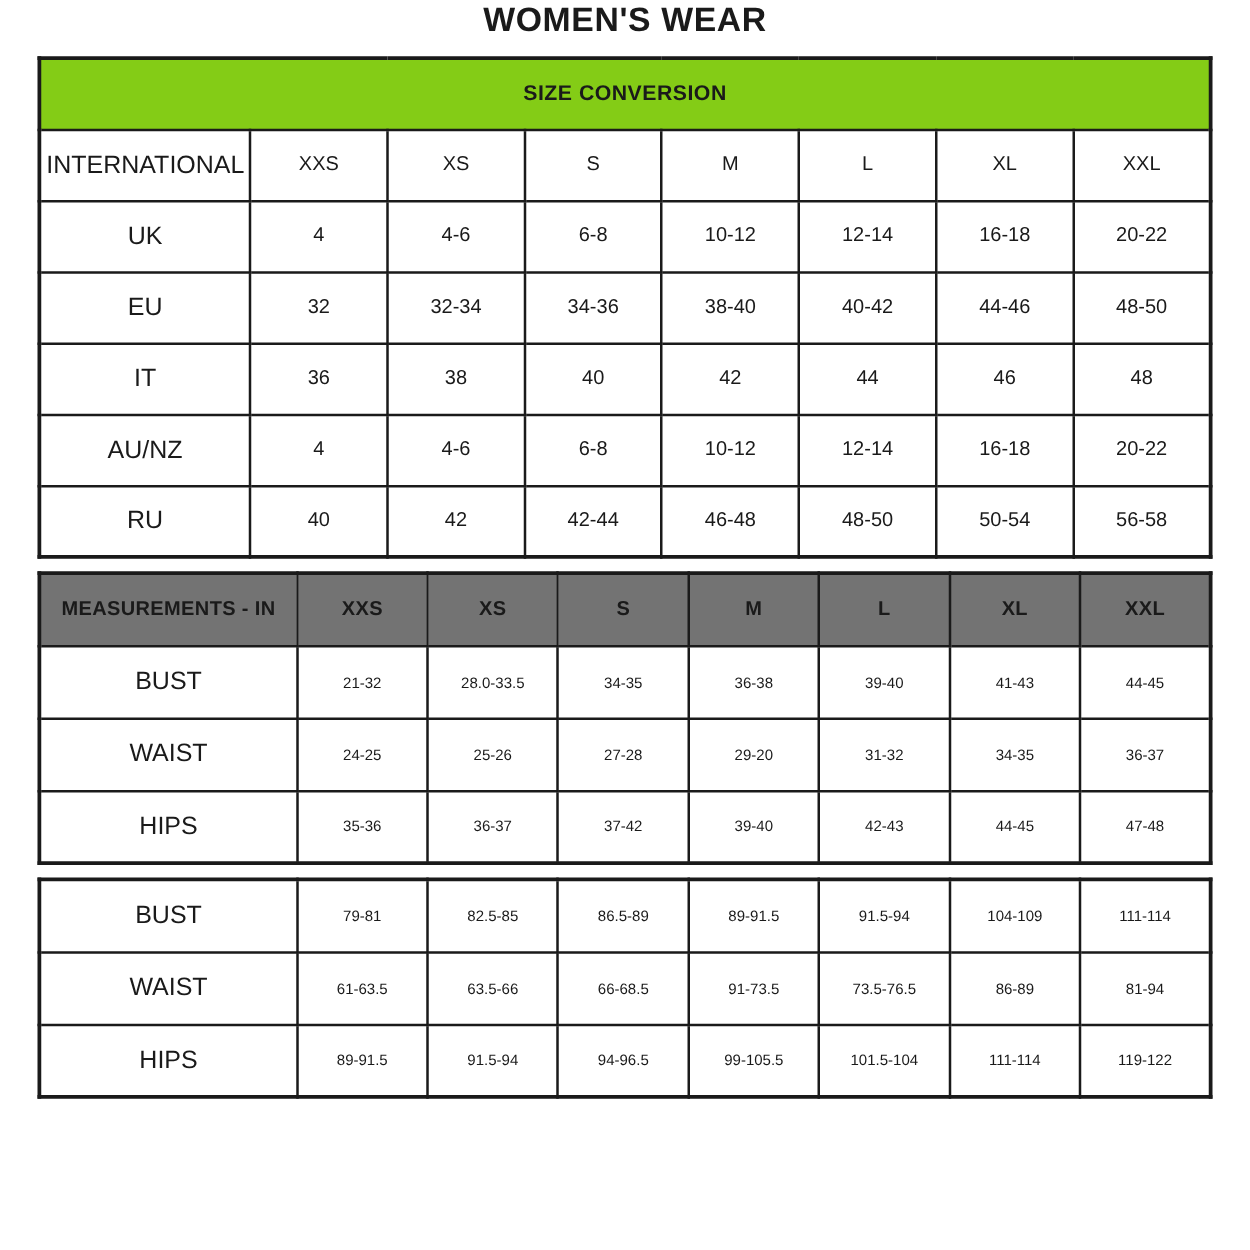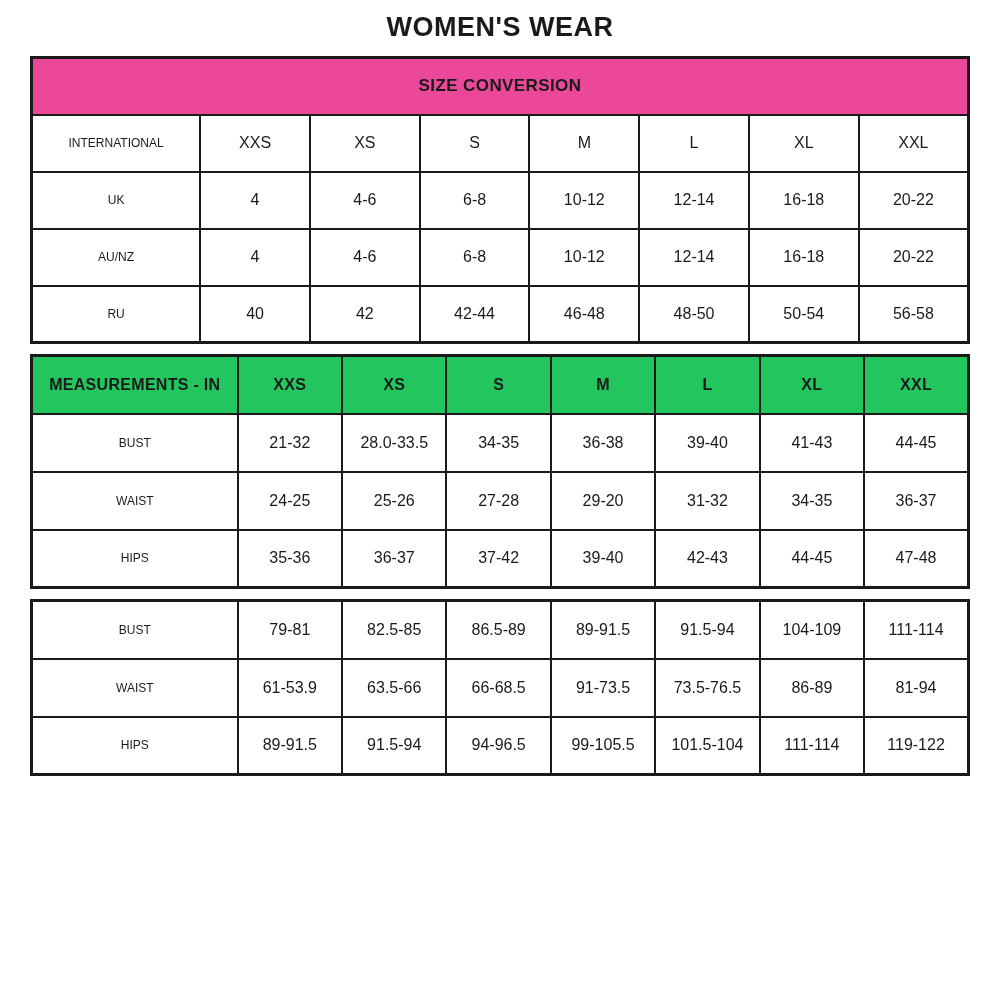--- a/index.html
+++ b/index.html
@@ -7,21 +7,21 @@
     margin: 0;
     padding: 0;
     background: #ffffff;
     width: 1000px;
     font-family: "Liberation Sans", sans-serif;
     color: #1a1a1a;
   }
   .page {
     width: 1000px;
     height: 1000px;
-    padding-top: 12px;
+    padding-top: 1px;
   }
   .page-title {
     text-align: center;
     font-size: 27px;
     font-weight: 700;
     letter-spacing: 0.5px;
     margin: 0 0 13px 0;
   }
   table {
     border-collapse: collapse;
@@ -34,42 +34,42 @@
     border: 2px solid #1a1a1a;
     text-align: center;
     vertical-align: middle;
     font-size: 16px;
     padding: 0 4px;
     overflow: hidden;
   }
   
   .t-conv .caption-row td {
     height: 54px;
-    background: #ec4899;
+    background: #84cc16;
     font-weight: 700;
     font-size: 17px;
     letter-spacing: 0.4px;
   }
   .t-conv tr { height: 57px; }
   .t-conv .col-label { width: 18%; }
   .t-conv .col-size  { width: 11.714%; }
   
   .t-meas { margin-top: 10px; }
   .t-meas .head-row td {
     height: 51px;
-    background: #22c55e;
+    background: #737373;
     font-weight: 700;
     font-size: 16px;
     letter-spacing: 0.3px;
   }
   .t-meas tr { height: 58px; }
   .t-meas .col-label { width: 22%; }
   .t-meas .col-size  { width: 11.143%; }
-  .t-meas .value-cell { font-size: 16px; }
-  .row-label-cell { font-size: 12px; }
+  .t-meas .value-cell { font-size: 12px; }
+  .row-label-cell { font-size: 20px; }
 </style>
 </head>
 <body>
 
 <div class="page">
 
   <h1 class="page-title">WOMEN'S WEAR</h1>
 
   <table class="t-conv">
     <colgroup>
@@ -98,20 +98,40 @@
     </tr>
     <tr>
       <td class="row-label-cell">UK</td>
       <td>4</td>
       <td>4-6</td>
       <td>6-8</td>
       <td>10-12</td>
       <td>12-14</td>
       <td>16-18</td>
       <td>20-22</td>
+    </tr>
+    <tr>
+      <td class="row-label-cell">EU</td>
+      <td>32</td>
+      <td>32-34</td>
+      <td>34-36</td>
+      <td>38-40</td>
+      <td>40-42</td>
+      <td>44-46</td>
+      <td>48-50</td>
+    </tr>
+    <tr>
+      <td class="row-label-cell">IT</td>
+      <td>36</td>
+      <td>38</td>
+      <td>40</td>
+      <td>42</td>
+      <td>44</td>
+      <td>46</td>
+      <td>48</td>
     </tr>
     <tr>
       <td class="row-label-cell">AU/NZ</td>
       <td>4</td>
       <td>4-6</td>
       <td>6-8</td>
       <td>10-12</td>
       <td>12-14</td>
       <td>16-18</td>
       <td>20-22</td>
@@ -201,21 +221,21 @@
       <td class="value-cell">79-81</td>
       <td class="value-cell">82.5-85</td>
       <td class="value-cell">86.5-89</td>
       <td class="value-cell">89-91.5</td>
       <td class="value-cell">91.5-94</td>
       <td class="value-cell">104-109</td>
       <td class="value-cell">111-114</td>
     </tr>
     <tr>
       <td class="row-label-cell">WAIST</td>
-      <td class="value-cell">61-53.9</td>
+      <td class="value-cell">61-63.5</td>
       <td class="value-cell">63.5-66</td>
       <td class="value-cell">66-68.5</td>
       <td class="value-cell">91-73.5</td>
       <td class="value-cell">73.5-76.5</td>
       <td class="value-cell">86-89</td>
       <td class="value-cell">81-94</td>
     </tr>
     <tr>
       <td class="row-label-cell">HIPS</td>
       <td class="value-cell">89-91.5</td>

